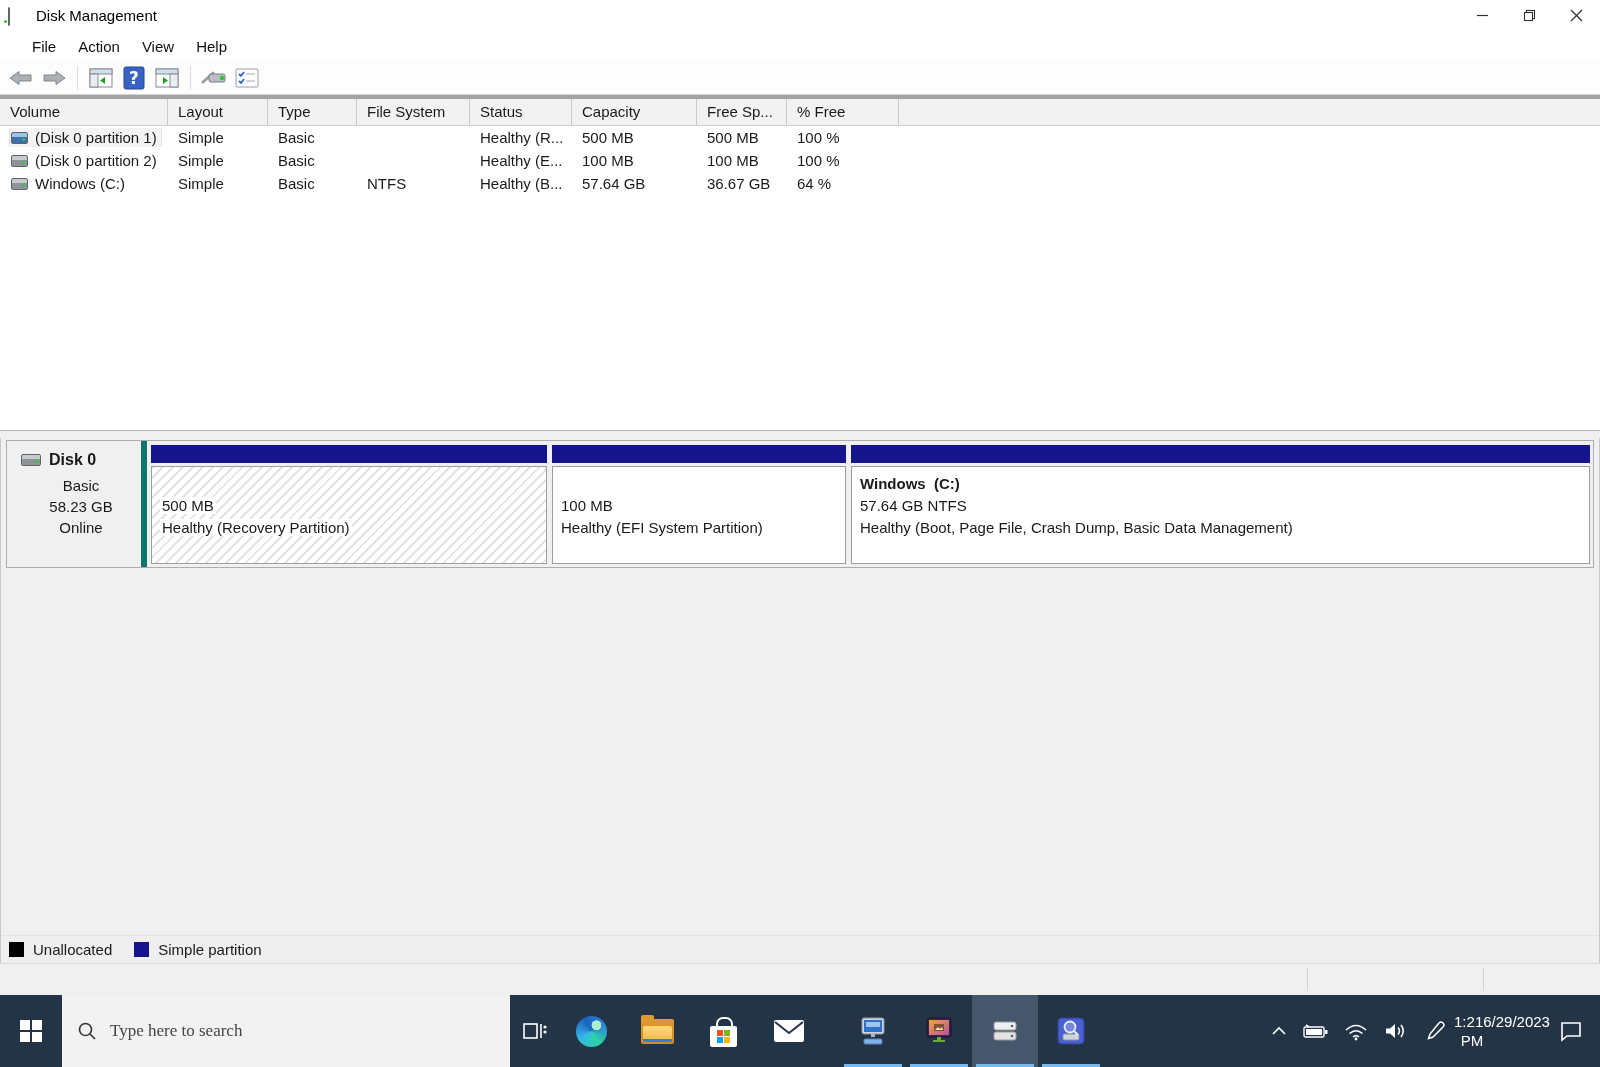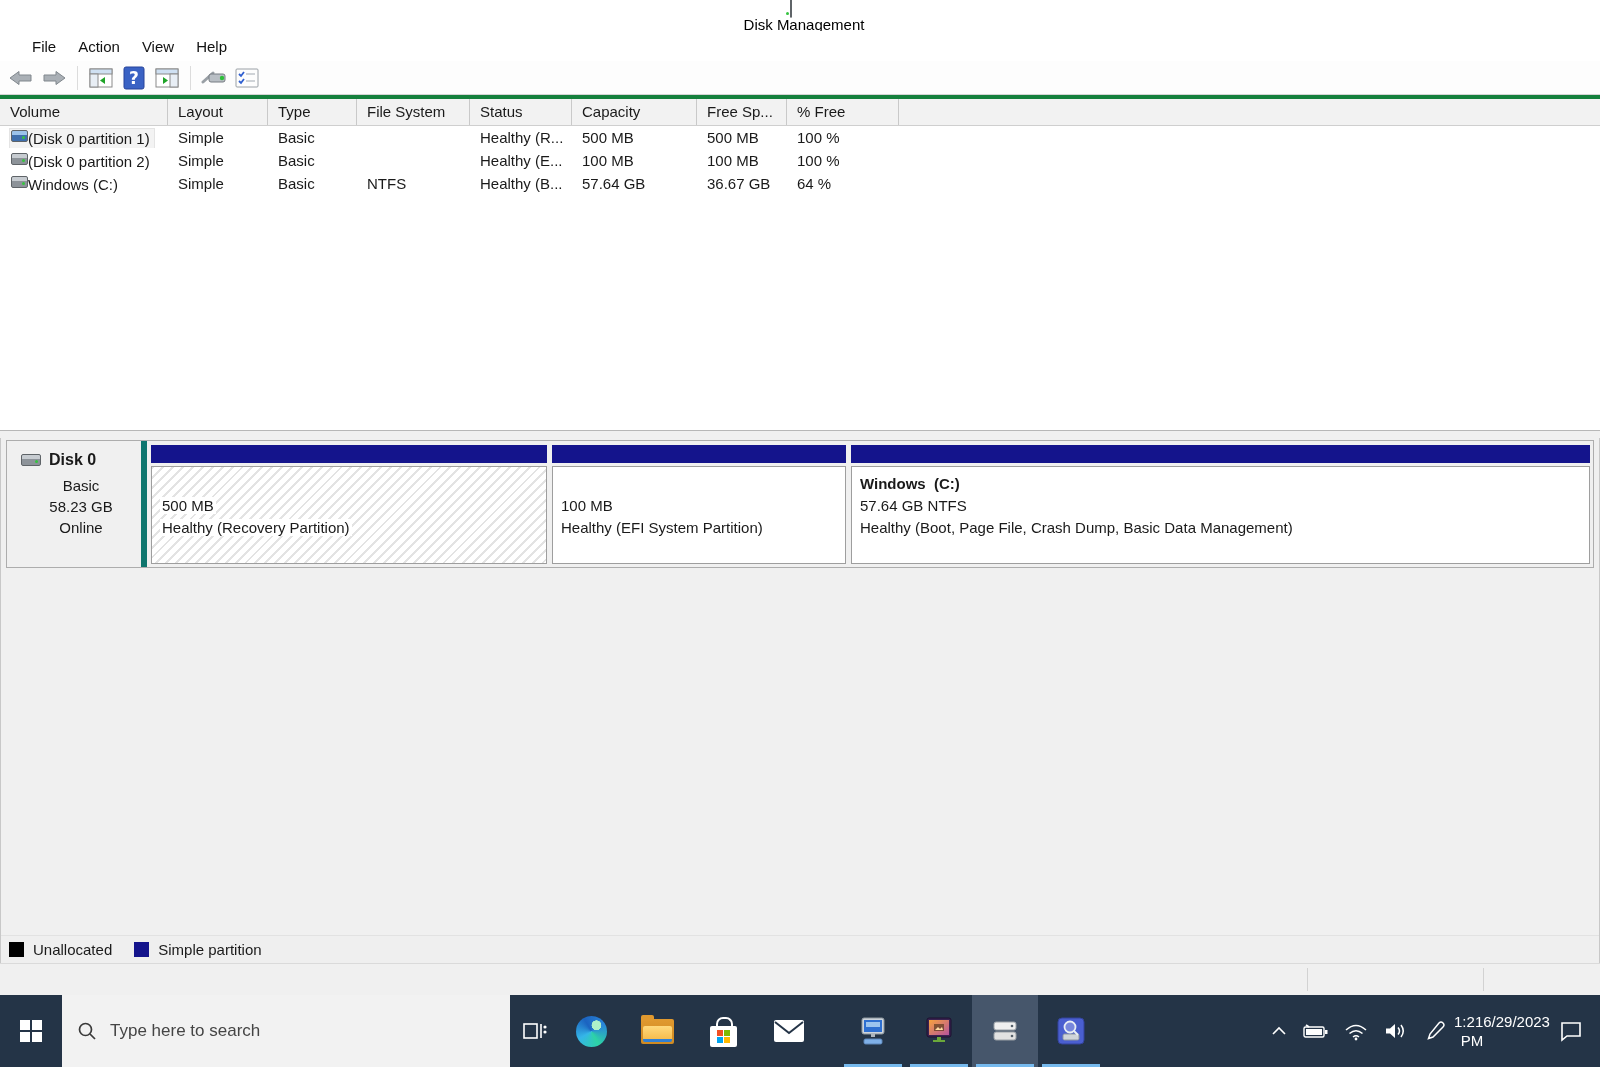--- a/index.html
+++ b/index.html
@@ -5,21 +5,21 @@
   * { box-sizing: border-box; margin: 0; padding: 0; }
   html,body { width:1600px; height:1067px; }
   body {
     font-family: "Liberation Sans", "DejaVu Sans", sans-serif;
     font-size: 15px; color:#1a1a1a; background:#fff; overflow:hidden;
   }
   .screen { position:relative; width:1600px; height:1067px; background:#fff; }
 
   
   .titlebar { position:absolute; top:0; left:0; width:1600px; height:31px;
-    background:#fff; display:flex; align-items:center; padding-left:8px;flex-direction:column; }
+    background:#fff; display:flex; align-items:center; padding-left:8px; }
   .title-ico { width:20px; height:16px; position:relative; margin-right:8px; }
   .drive { position:relative; border-radius:2px;
     background:linear-gradient(#c7ccd1 0 35%, #8d9399 36% 100%); border:1px solid #5f6468; }
   .drive::after { content:""; position:absolute; right:2px; bottom:2px; width:3px; height:3px;
     background:#35c33f; border-radius:50%; }
   .title-ico .drive { width:18px; height:13px; margin-top:2px; }
   .title-text { font-size:15px; color:#000; }
   .win-controls { margin-left:auto; display:flex; height:31px; }
   .win-btn { width:47px; height:31px; display:flex; align-items:center; justify-content:center; }
   .win-btn svg { display:block; }
@@ -30,29 +30,29 @@
   .menu-item { padding:4px 11px; color:#111; cursor:default; }
 
   
   .toolbar { position:absolute; top:61px; left:0; width:1600px; height:34px; background:#fdfdfd;
     border-bottom:1px solid #d4d4d4; display:flex; align-items:center; padding-left:8px; gap:7px; }
   .tbtn { width:26px; height:26px; display:flex; align-items:center; justify-content:center; }
   .tsep { width:1px; height:24px; background:#dcdcdc; margin:0 3px; }
 
   
   .listview { position:absolute; top:95px; left:0; width:1600px; height:335px; background:#fff;
-    border-top:4px solid #15803d; }
+    border-top:4px solid #a3a3a3; }
   .lv-header { display:flex; height:27px; background:#f2f2f2; border-bottom:1px solid #cfcfcf; }
   .hcell { padding:4px 0 0 10px; border-right:1px solid #c9c9c9; color:#1a1a1a; overflow:hidden;
     white-space:nowrap; }
   .c0{width:168px}.c1{width:100px}.c2{width:89px}.c3{width:113px}.c4{width:102px}
   .c5{width:125px}.c6{width:90px}.c7{width:112px}.cF{flex:1; border-right:none;}
   .lv-row { display:flex; height:23px; align-items:center; }
   .cell { padding-left:10px; white-space:nowrap; overflow:hidden; }
-  .vwrap { display:inline-flex; align-items:flex-start; padding:1px 4px 1px 1px; }
+  .vwrap { display:inline-flex; align-items:center; gap:7px; padding:1px 4px 1px 1px; }
   .vwrap.hl { background:#f3f3f3; outline:1px solid #e4e4e4; }
   .row-ico { width:17px; height:12px; }
   .row-ico.blue { background:linear-gradient(#9cc3ea 0 35%, #3f6fad 36% 100%); }
 
   
   .splitter { position:absolute; top:430px; left:0; width:1600px; height:8px;
     background:#f0f0f0; border-top:1px solid #b7b7b7; }
 
   
   .bottompane { position:absolute; top:438px; left:0; width:1600px; height:525px;
@@ -93,21 +93,21 @@
   
   .taskbar { position:absolute; top:995px; left:0; width:1600px; height:72px;
     background:#243447; display:flex; align-items:stretch; }
   .tb-slot { display:flex; align-items:center; justify-content:center; position:relative; }
   .start { width:62px; }
   .winlogo { display:grid; grid-template-columns:10px 10px; grid-template-rows:10px 10px; gap:2px; }
   .winlogo span { background:#fff; }
   .searchbox { width:448px; background:#f2f2f2; display:flex; align-items:center;
     padding-left:15px; gap:13px; }
   .searchbox input { border:none; outline:none; background:transparent; font-size:17px;
-    color:#444; width:340px; font-family:Liberation Sans, sans-serif; }
+    color:#444; width:340px; font-family:Liberation Serif, serif; }
   .searchbox input::placeholder { color:#454545; opacity:1; }
   .slot48 { width:48px; }
   .slot66 { width:66px; }
   .app-active { background:#46566b; }
   .run-bar { position:absolute; bottom:0; left:4px; right:4px; height:3px; background:#76b9ed; }
   .spacer18 { width:18px; }
   .tray { margin-left:auto; display:flex; align-items:center; padding-right:6px; }
   .tray .tb-slot { height:72px; }
   .tw34{width:34px}.tw40{width:40px}.tw48{width:46px}
   .clock { width:92px; text-align:right; color:#fff; font-size:15px; line-height:19px;

